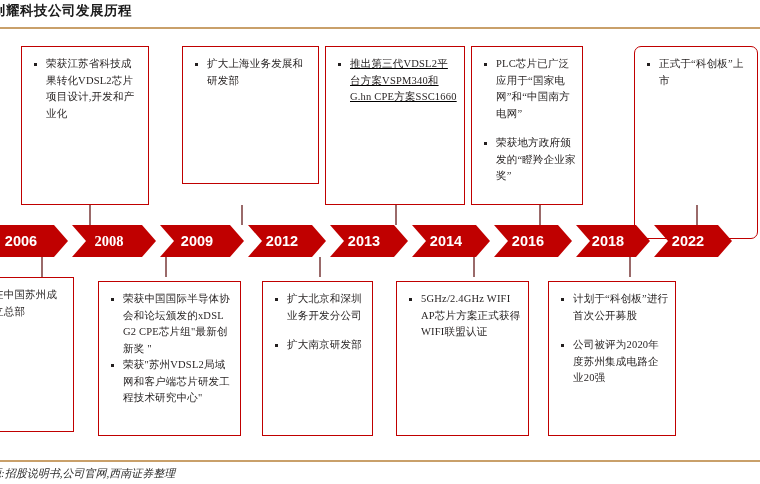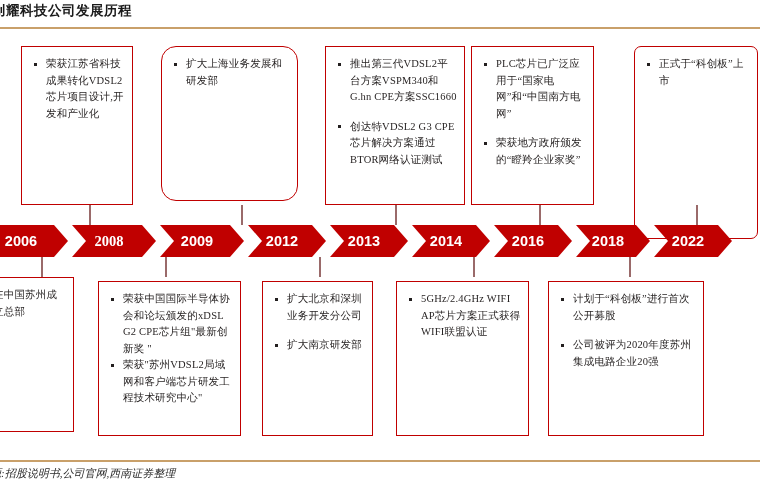--- a/index.html
+++ b/index.html
@@ -124,40 +124,39 @@
     color: #2b2b2b;
     white-space: nowrap;
   }
 </style>
 </head>
 <body>
 
 <div id="page-title">创耀科技公司发展历程</div>
 <div id="title-rule"></div>
 
-<div class="tl-box" style="left:21px; top:46px; width:112px; height:159px;">
+<div class="tl-box" style="left:21px; top:46px; width:128px; height:159px;">
   <ul>
     <li>荣获江苏省科技成果转化VDSL2芯片项目设计,开发和产业化</li>
   </ul>
 </div>
 
-<div class="tl-box" style="left:161px; top:46px; width:137px; height:155px;border-radius:15px;">
+<div class="tl-box" style="left:182px; top:46px; width:137px; height:138px;">
   <ul>
     <li>扩大上海业务发展和研发部</li>
   </ul>
 </div>
 
-<div class="tl-box" style="left:325px; top:46px; width:140px; height:159px;">
+<div class="tl-box" style="left:325px; top:46px; width:140px; height:159px;text-decoration:underline;">
   <ul>
     <li>推出第三代VDSL2平台方案VSPM340和G.hn CPE方案SSC1660</li>
-    <li>创达特VDSL2 G3 CPE芯片解决方案通过BTOR网络认证测试</li>
-  </ul>
-</div>
-
-<div class="tl-box" style="left:471px; top:46px; width:123px; height:159px;">
+  </ul>
+</div>
+
+<div class="tl-box" style="left:471px; top:46px; width:112px; height:159px;">
   <ul>
     <li>PLC芯片已广泛应用于“国家电网”和“中国南方电网”</li>
     <li>荣获地方政府颁发的“瞪羚企业家奖”</li>
   </ul>
 </div>
 
 <div class="tl-box" style="left:634px; top:46px; width:124px; height:193px;border-radius:7px;">
   <ul>
     <li>正式于“科创板”上市</li>
   </ul>
@@ -224,21 +223,21 @@
     <li>扩大南京研发部</li>
   </ul>
 </div>
 
 <div class="tl-box" style="left:396px; top:281px; width:133px; height:155px;">
   <ul>
     <li>5GHz/2.4GHz WIFI AP芯片方案正式获得WIFI联盟认证</li>
   </ul>
 </div>
 
-<div class="tl-box" style="left:548px; top:281px; width:156px; height:155px;">
+<div class="tl-box" style="left:548px; top:281px; width:128px; height:155px;">
   <ul>
     <li>计划于“科创板”进行首次公开募股</li>
     <li>公司被评为2020年度苏州集成电路企业20强</li>
   </ul>
 </div>
 
 <div id="footer-rule"></div>
 <div id="footer-note">源:招股说明书,公司官网,西南证券整理</div>
 
 </body></html>

